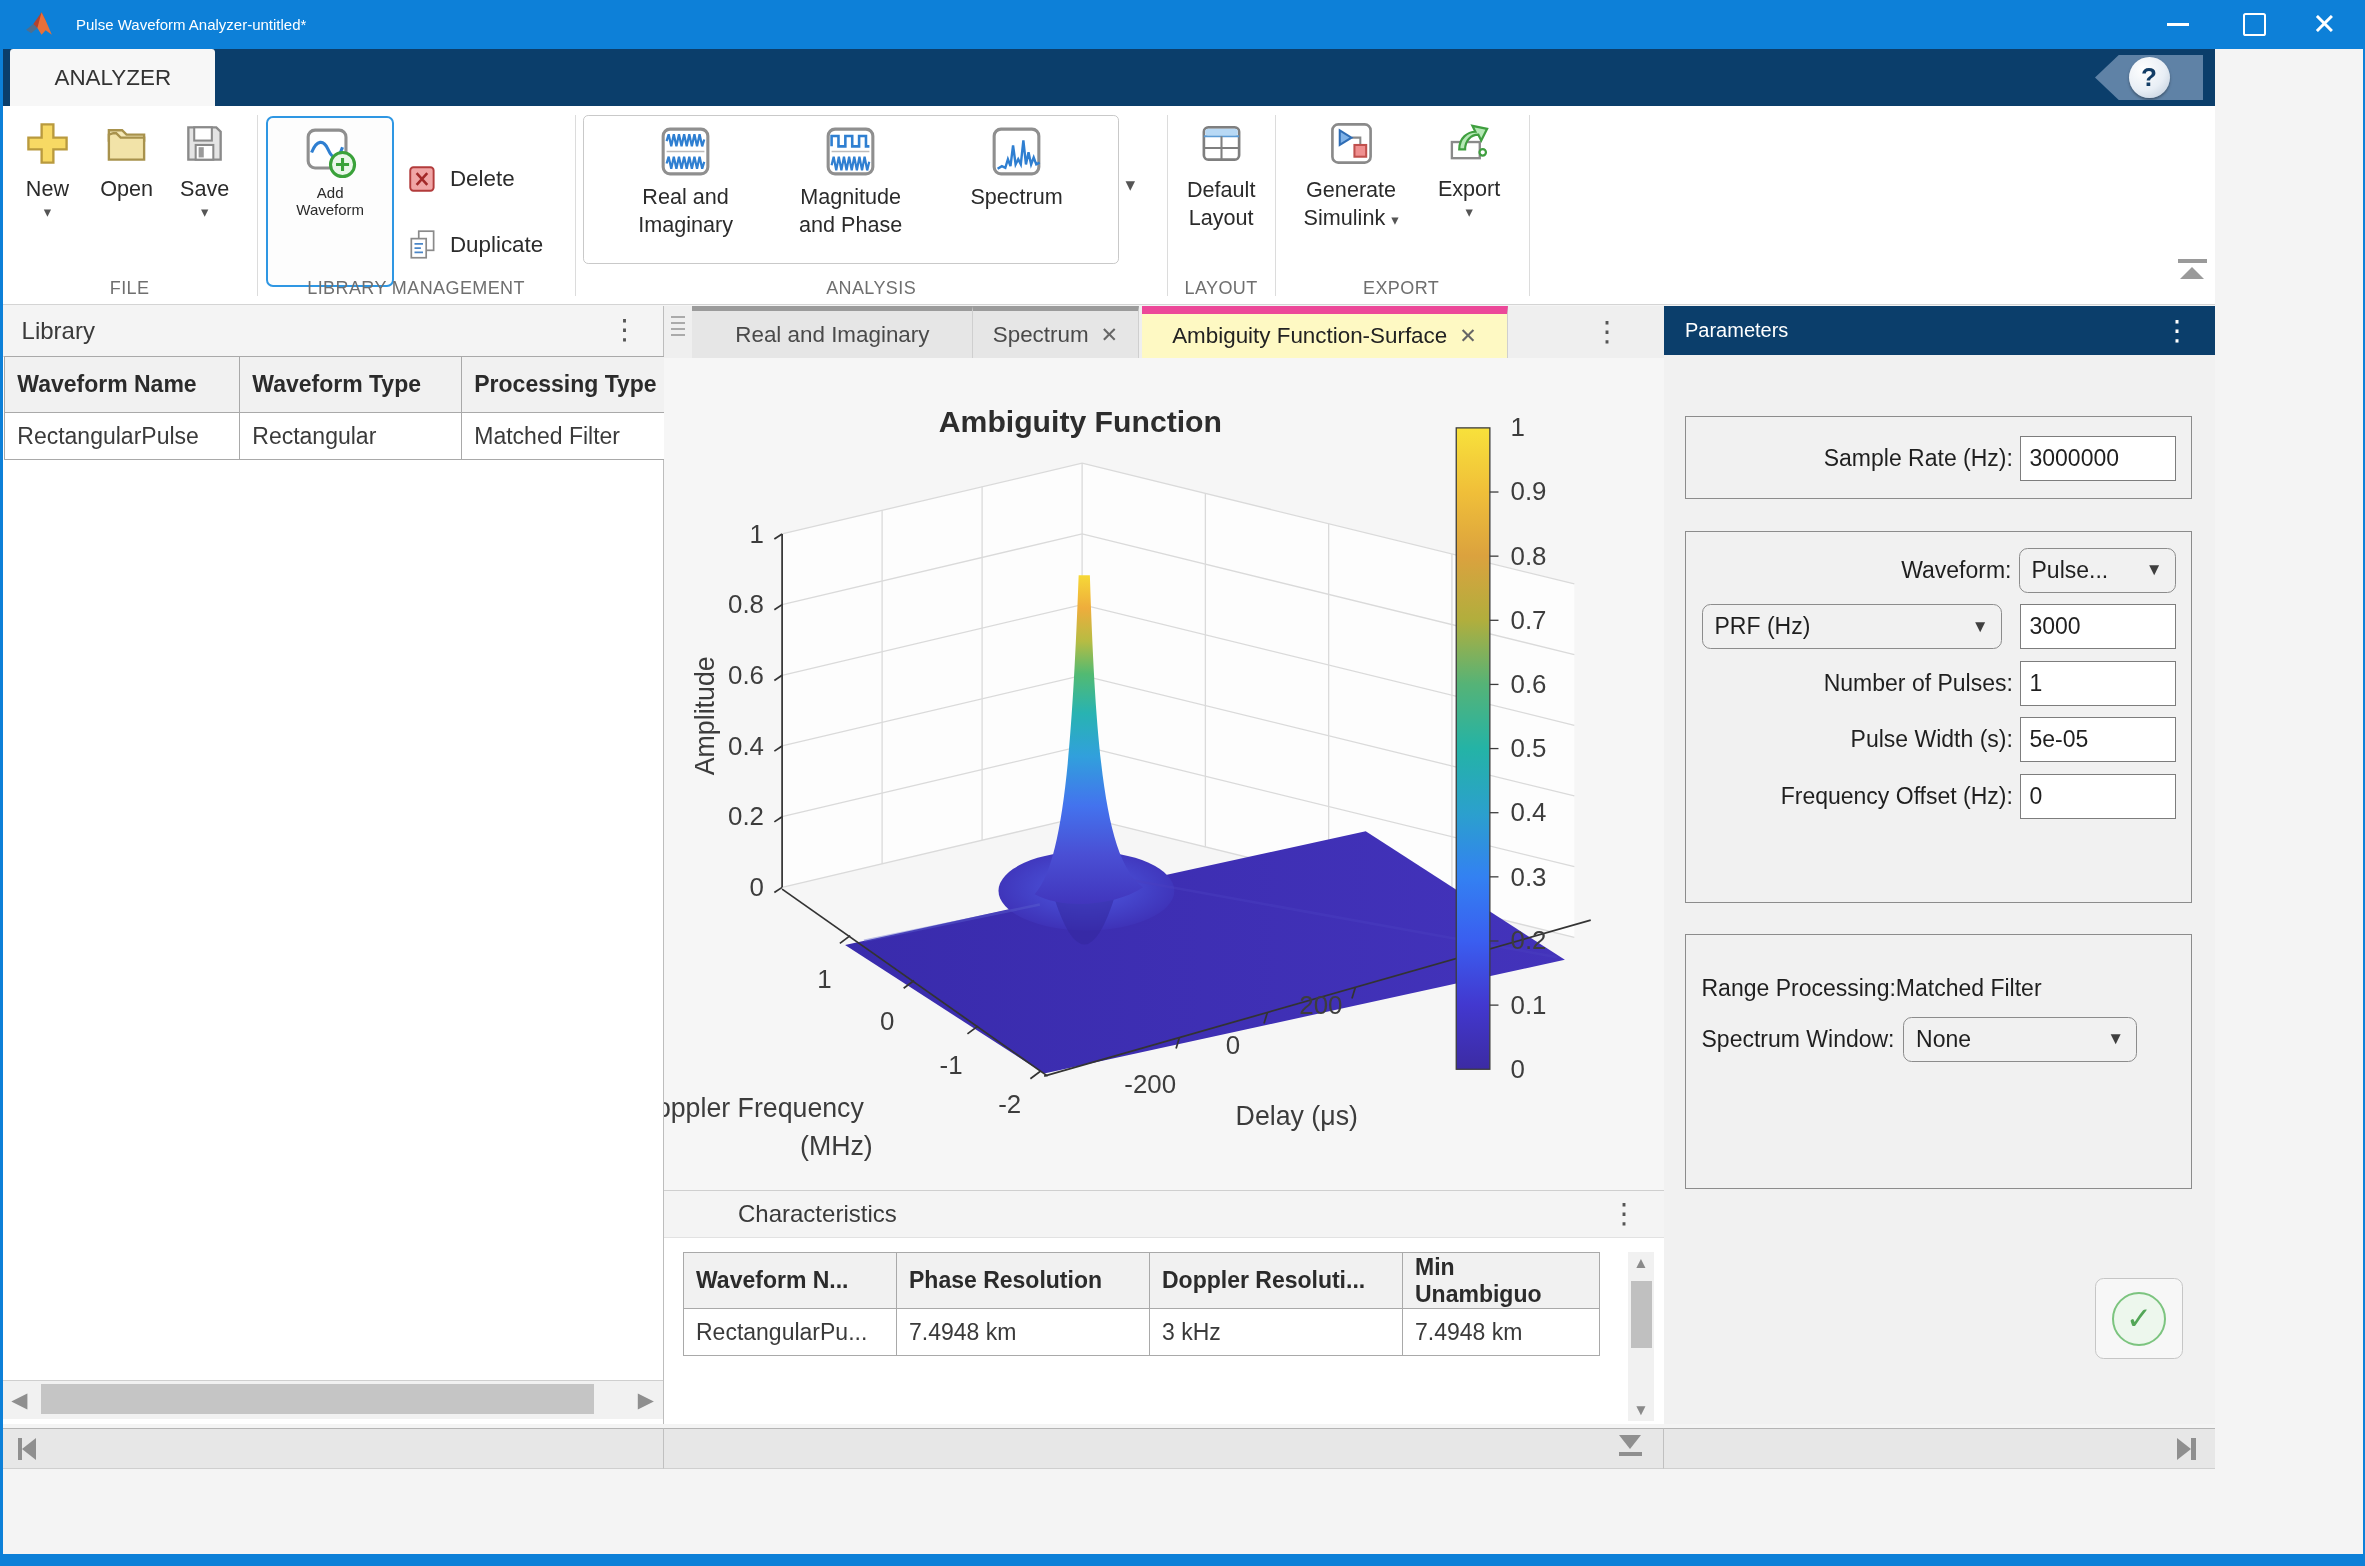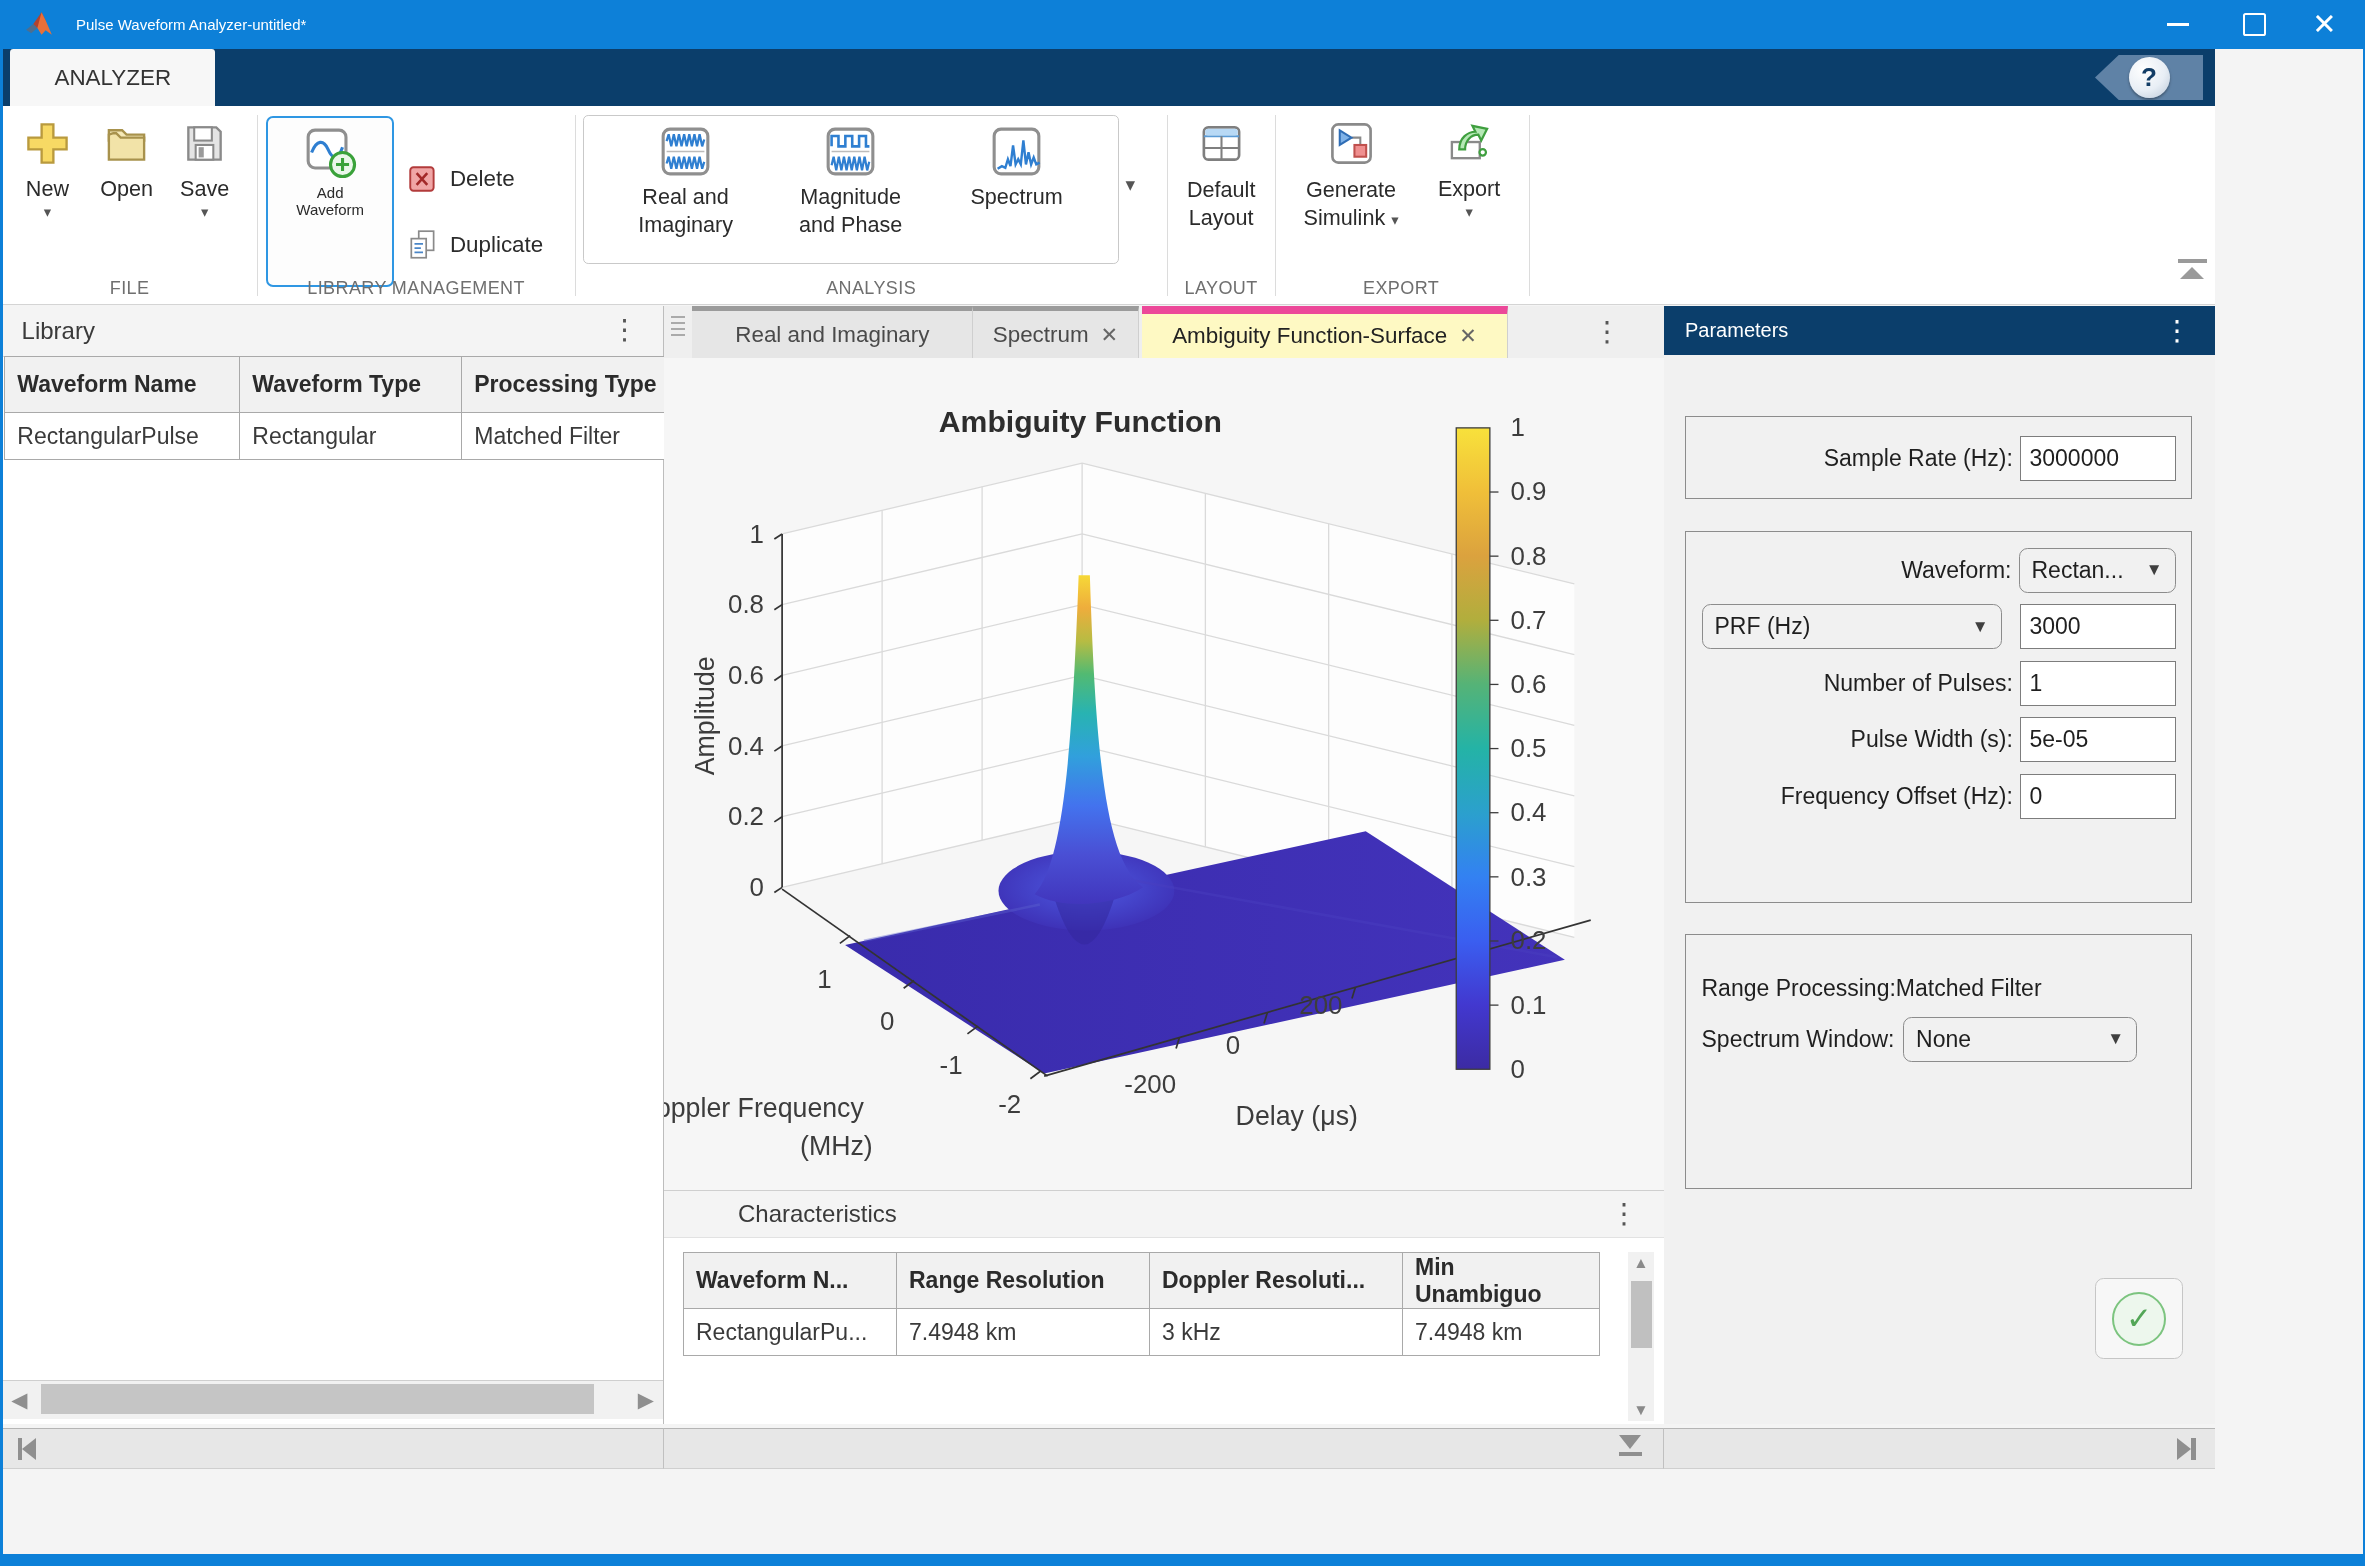--- a/index.html
+++ b/index.html
@@ -500,21 +500,21 @@
       <table class="grid char-table">
         <colgroup>
             <col style="width:213px">
             <col style="width:253px">
             <col style="width:253px">
             <col style="width:197px">
           </colgroup>
         <tbody>
             <tr>
           <th>Waveform N...</th>
-          <th>Range Resolution</th>
+          <th>Phase Resolution</th>
           <th>Doppler Resoluti...</th>
           <th>Min Unambiguo</th>
         </tr>
         <tr>
           <td>RectangularPu...</td>
           <td>7.4948 km</td>
           <td>3 kHz</td>
           <td>7.4948 km</td>
         </tr>
       </tbody>
@@ -537,21 +537,21 @@
       <div class="prow" style="margin-top:17px">
         <span class="plabel">Sample Rate (Hz):</span>
         <div class="pinput">3000000</div>
       </div>
     </div>
 
     <div class="pbox" style="top:225px;height:372px">
       <div class="prow" style="margin-top:14px">
         <span class="plabel">Waveform:</span>
         <div class="pselect" style="width:157px">
-          <span class="v">Rectan...</span>
+          <span class="v">Pulse...</span>
           <span class="c">▼</span>
         </div>
       </div>
       <div class="prow">
         <div class="pselect" style="width:300px;margin-right:auto">
           <span class="v">PRF (Hz)</span>
           <span class="c">▼</span>
         </div>
         <div class="pinput">3000</div>
       </div>

